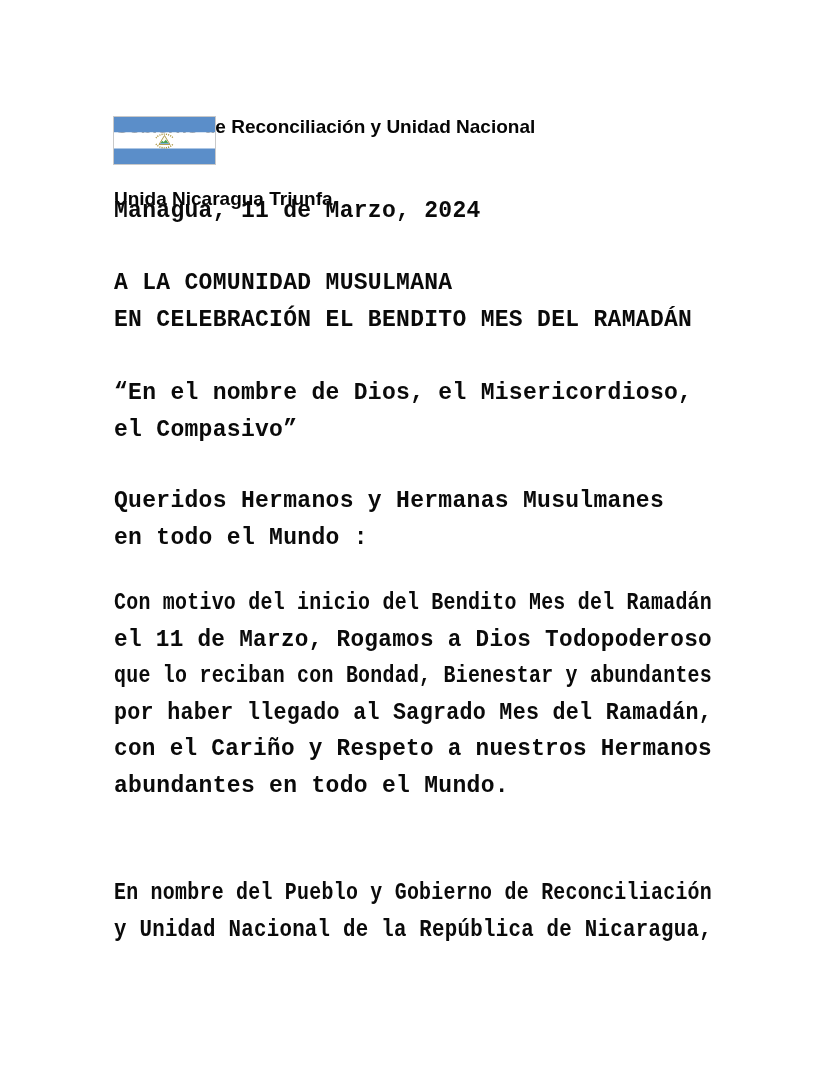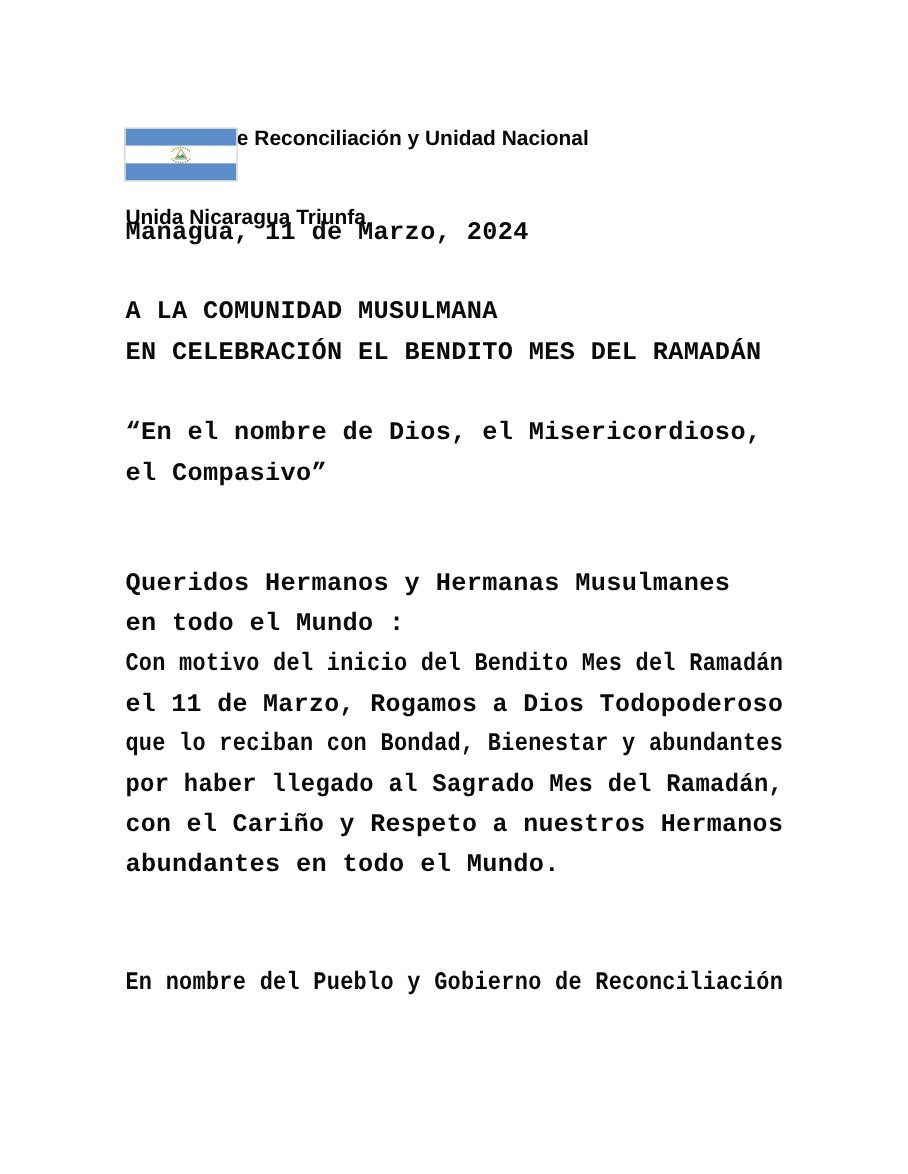--- a/index.html
+++ b/index.html
@@ -50,21 +50,21 @@
     height: 36.6px;
   }
   .just {
     display: inline-block;
     white-space: pre;
     transform-origin: 0 50%;
   }
   .b-date       { top: 193px; }
   .b-address    { top: 265px; }
   .b-quote      { top: 375px; }
-  .b-salutation { top: 512px; }
+  .b-salutation { top: 483px; }
   .b-para1      { top: 585px; width: 598px; text-decoration: underline; }
   .b-para2      { top: 875px; width: 598px; }
 </style>
 </head>
 <body>
 
 <div class="page">
 
   <div class="header-block">
     <div>Gobierno de Reconciliación y Unidad Nacional</div>
@@ -110,15 +110,16 @@
     <div class="mline"><span class="just" style="transform: scaleX(0.865393);">Con motivo del inicio del Bendito Mes del Ramadán</span></div>
     <div class="mline"><span class="just" style="transform: scaleX(0.986138);">el 11 de Marzo, Rogamos a Dios Todopoderoso</span></div>
     <div class="mline"><span class="just" style="transform: scaleX(0.865393);">que lo reciban con Bondad, Bienestar y abundantes</span></div>
     <div class="mline"><span class="just" style="transform: scaleX(0.942312);">por haber llegado al Sagrado Mes del Ramadán,</span></div>
     <div class="mline"><span class="just" style="transform: scaleX(0.986138);">con el Cariño y Respeto a nuestros Hermanos</span></div>
     <div class="mline"><span class="just">abundantes en todo el Mundo.</span></div>
   </div>
 
   <div class="mono-block b-para2">
     <div class="mline"><span class="just" style="transform: scaleX(0.865393);">En nombre del Pueblo y Gobierno de Reconciliación</span></div>
+    <div class="mline"><span class="just" style="transform: scaleX(0.902216);">y Unidad Nacional de la República de Nicaragua,</span></div>
   </div>
 
 </div>
 
 </body></html>

